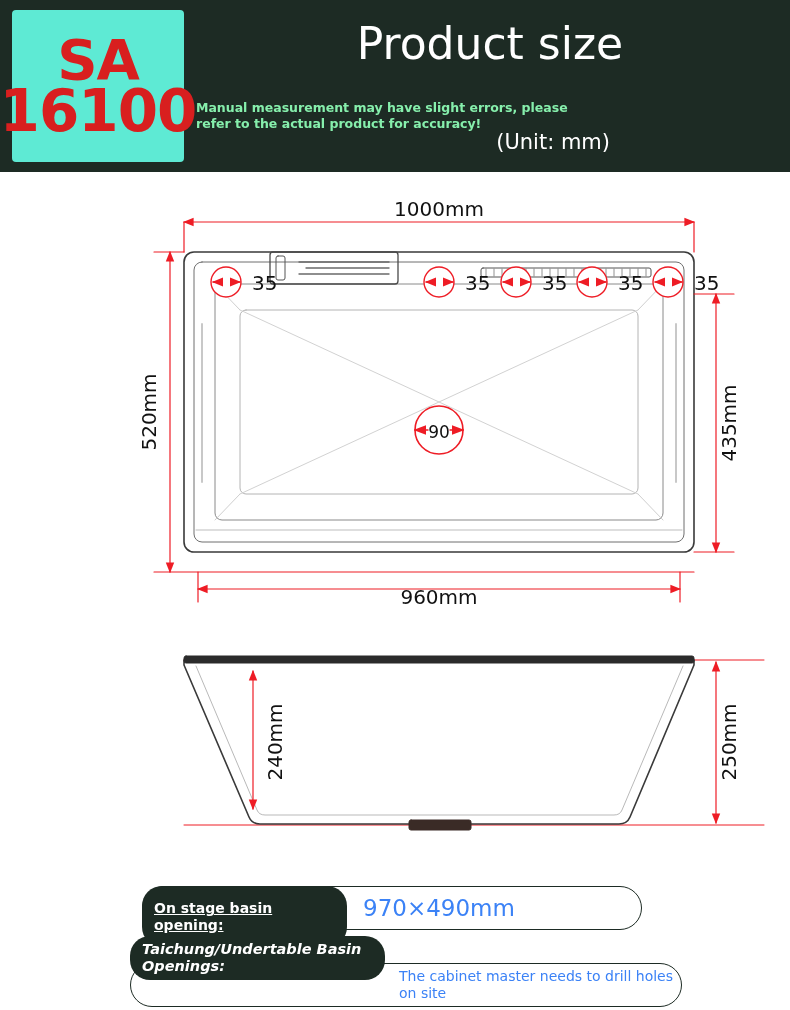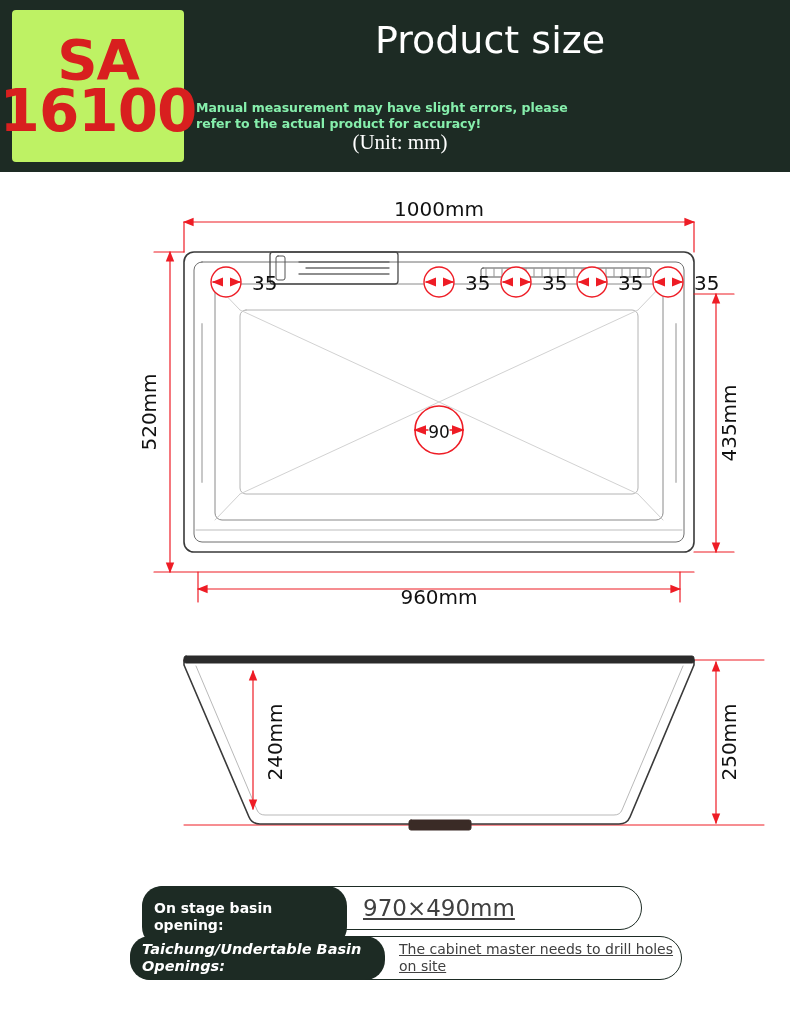--- a/index.html
+++ b/index.html
@@ -19,21 +19,21 @@
   .header {
     position: absolute;
     left: 0; top: 0;
     width: 790px; height: 172px;
     background: #1d2b24;
   }
   .sku-box {
     position: absolute;
     left: 12px; top: 10px;
     width: 172px; height: 152px;
-    background: #bef264;
+    background: #5eead4;
     border-radius: 4px;
     display: flex;
     flex-direction: column;
     align-items: center;
     justify-content: center;
     line-height: 0.92;
   }
   .sku-line {
     color: #d81f1f;
     font-weight: bold;
@@ -41,40 +41,39 @@
   }
   .sku-line1 { font-size: 56px; }
   .sku-line2 { font-size: 58px; }
 
   .header-title {
     position: absolute;
     left: 190px; top: 18px;
     width: 600px;
     text-align: center;
     color: #ffffff;
-    font-size: 38px;
+    font-size: 44px;
     font-family: "DejaVu Sans", "Liberation Sans", sans-serif;
   }
   .header-note {
     position: absolute;
     left: 196px; top: 100px;
     width: 400px;
     color: #86efac;
     font-size: 12.5px;
     line-height: 1.25;
     font-weight: bold;
   }
   .header-unit {
     position: absolute;
     left: 190px; top: 130px;
     width: 420px;
-    text-align: center;
+    text-align: right;
     color: #ffffff;
     font-size: 21px;
-    font-family: Liberation Serif, serif;
   }
 
   
   .drawing {
     position: absolute;
     left: 0; top: 172px;
     width: 790px; height: 838px;
     background: #ffffff;
     margin-left: 44px;
   }
@@ -101,22 +100,21 @@
     color: #ffffff;
     font-size: 14px;
     font-weight: bold;
     line-height: 1.15;
     display: flex;
     align-items: center;
     padding: 4px 12px;
     box-sizing: border-box;
   }
   .spec-value {
-    color: #404040;
-    text-decoration: underline;
+    color: #3b82f6;
   }
 </style>
 </head>
 <body>
 
 <div class="header">
   <div class="sku-box">
     <div class="sku-line sku-line1">SA</div>
     <div class="sku-line sku-line2">16100</div>
   </div>
@@ -276,21 +274,21 @@
     <text x="574" y="118" font-size="20">35</text>
     <text x="650" y="118" font-size="20">35</text>
   </g>
 </svg>
 </div>
 
 <div class="spec-row" style="left:142px; top:886px; width:500px; height:44px;">
   <div class="spec-pill" style="width:500px; height:44px; padding-left:220px;">
     <span class="spec-value" style="font-size:23px;">970×490mm</span>
   </div>
-  <div class="spec-tag" style="left:0; top:0; width:205px; height:61px;">On stage basin opening:</div>
+  <div class="spec-tag" style="left:0; top:0; width:205px; height:61px;text-decoration:underline;">On stage basin opening:</div>
 </div>
 
 <div class="spec-row" style="left:130px; top:936px; width:552px; height:44px;">
-  <div class="spec-pill" style="width:552px; height:44px; padding-left:268px;">
+  <div class="spec-pill" style="width:552px; height:44px; padding-left:268px;margin-top:27px;">
     <span class="spec-value" style="font-size:14px; line-height:1.2;">The cabinet master needs to drill holes on site</span>
   </div>
   <div class="spec-tag" style="left:0; top:0; width:255px; height:44px; font-size:14.5px;font-style:italic;">Taichung/Undertable Basin Openings:</div>
 </div>
 
 </body></html>

